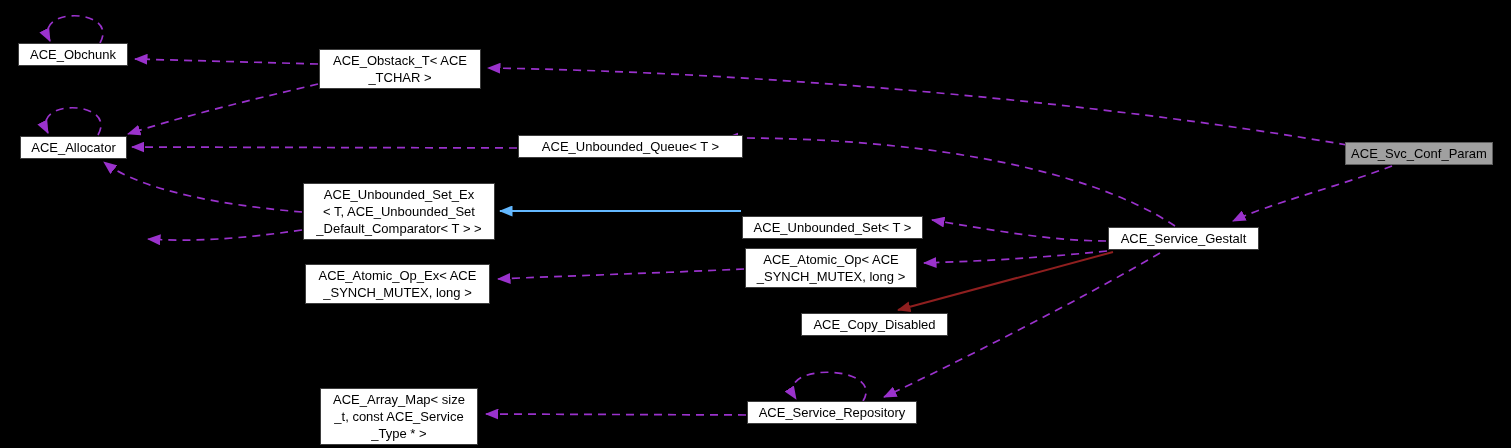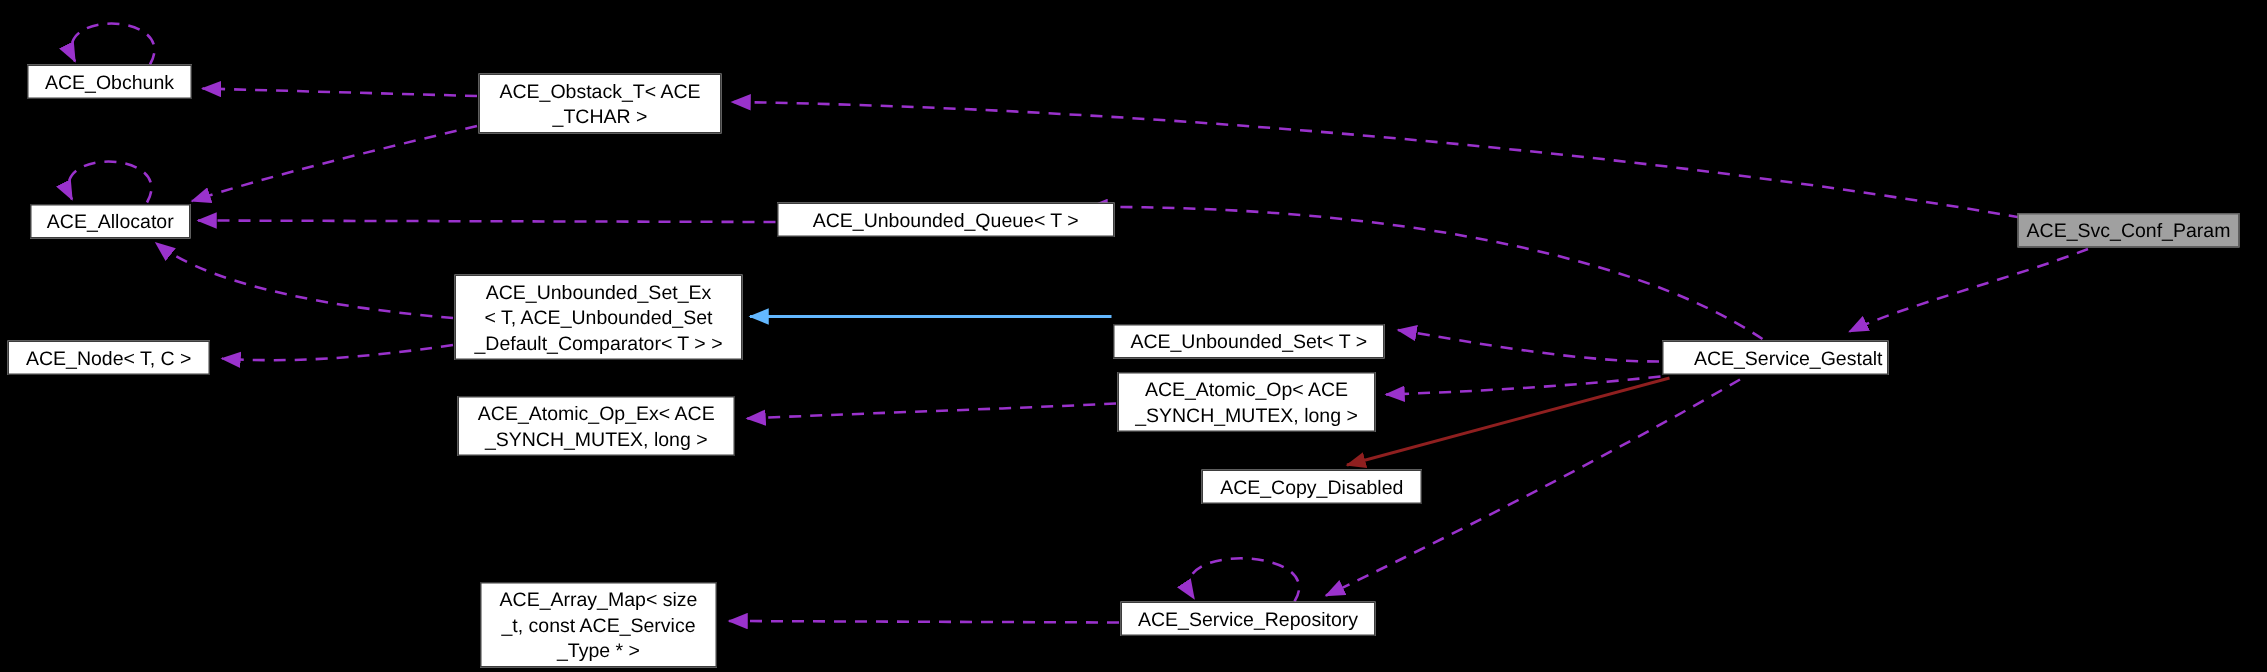--- a/index.html
+++ b/index.html
@@ -76,43 +76,40 @@
   <div class="node" style="left:518px;top:135px;width:225px;">
     <span class="ln">ACE_Unbounded_Queue&lt; T &gt;</span>
   </div>
 
   <div class="node" style="left:303px;top:183px;width:192px;">
     <span class="ln">ACE_Unbounded_Set_Ex</span>
     <span class="ln">&lt; T, ACE_Unbounded_Set</span>
     <span class="ln">_Default_Comparator&lt; T &gt; &gt;</span>
   </div>
 
-  <div class="node" style="left:5px;top:227px;width:135px;">
-    <span class="ln">ACE_Node&lt; T, C &gt;</span>
-  </div>
 
   <div class="node" style="left:742px;top:216px;width:181px;">
     <span class="ln">ACE_Unbounded_Set&lt; T &gt;</span>
   </div>
 
   <div class="node" style="left:745px;top:248px;width:172px;">
     <span class="ln">ACE_Atomic_Op&lt; ACE</span>
     <span class="ln">_SYNCH_MUTEX, long &gt;</span>
   </div>
 
   <div class="node" style="left:305px;top:264px;width:185px;">
     <span class="ln">ACE_Atomic_Op_Ex&lt; ACE</span>
     <span class="ln">_SYNCH_MUTEX, long &gt;</span>
   </div>
 
   <div class="node" style="left:758px;top:313px;width:147px;margin-left:43px;">
     <span class="ln">ACE_Copy_Disabled</span>
   </div>
 
-  <div class="node" style="left:1108px;top:227px;width:151px;text-align:right;">
+  <div class="node" style="left:1108px;top:227px;width:151px;">
     <span class="ln">ACE_Service_Gestalt</span>
   </div>
 
   <div class="node gray" style="left:1345px;top:142px;width:148px;">
     <span class="ln">ACE_Svc_Conf_Param</span>
   </div>
 
   <div class="node" style="left:747px;top:401px;width:170px;">
     <span class="ln">ACE_Service_Repository</span>
   </div>

